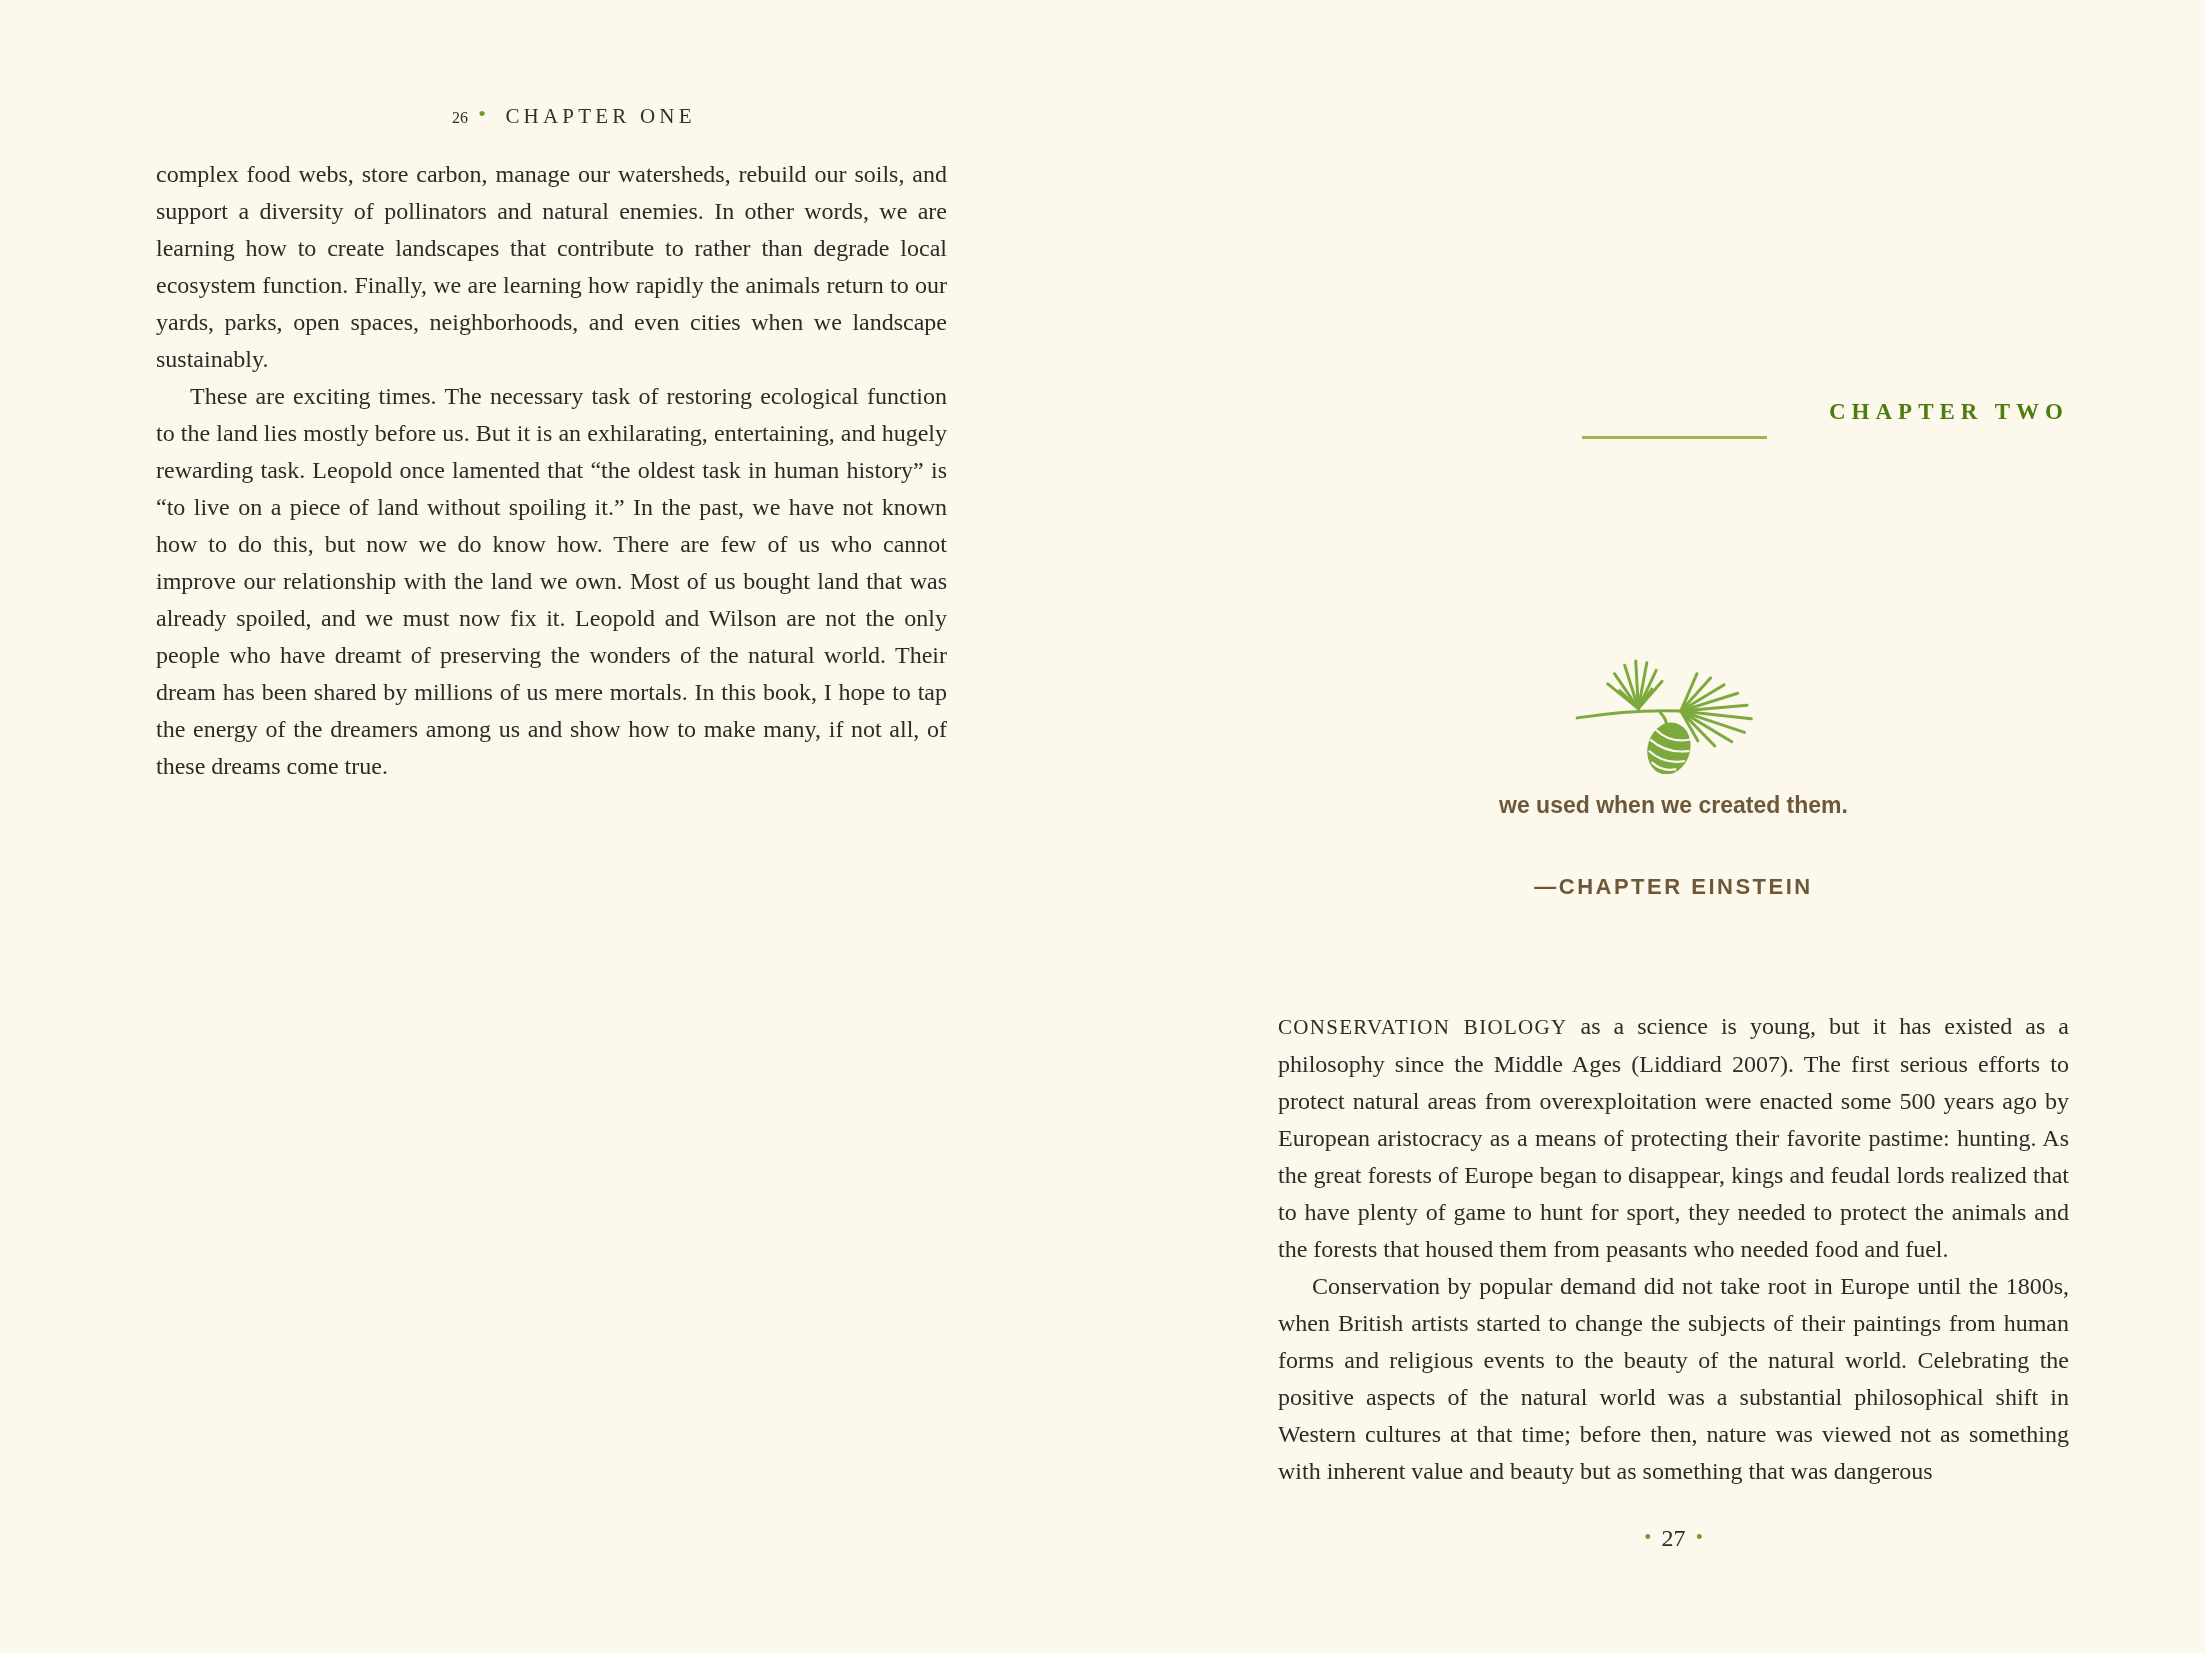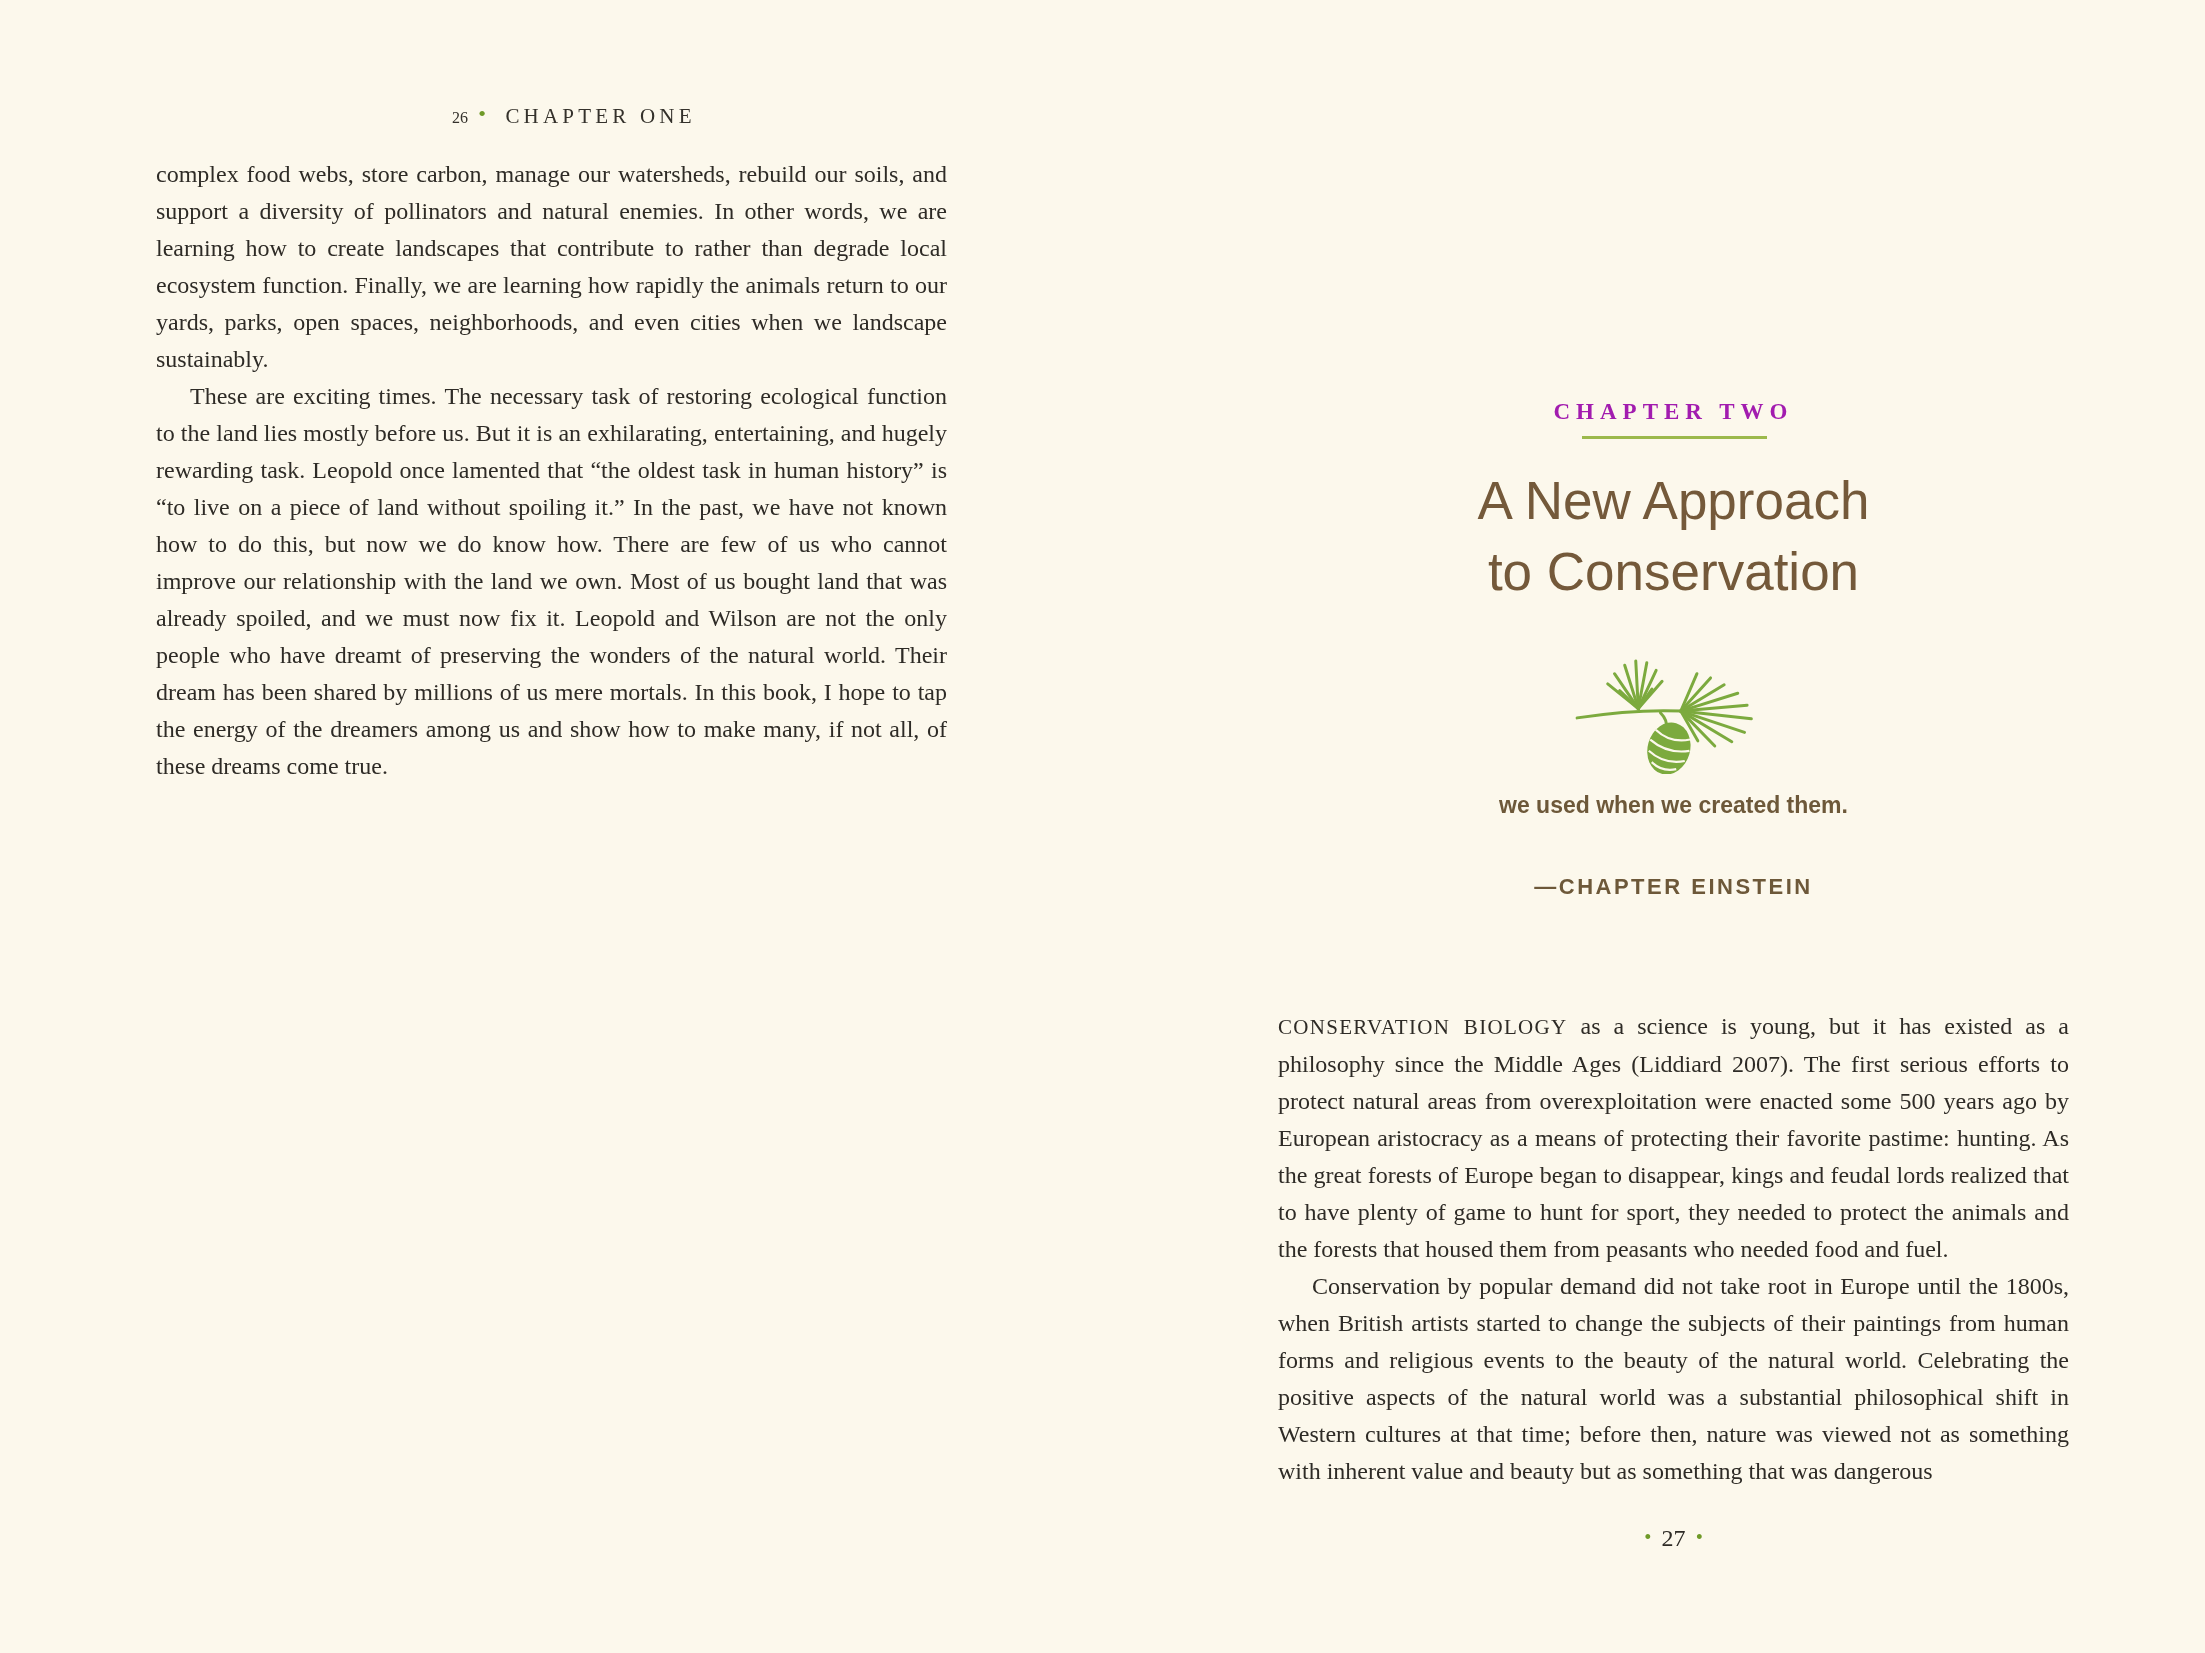--- a/index.html
+++ b/index.html
@@ -47,25 +47,25 @@
   .left-body { left: 156px; top: 156px; width: 791px; }
 
   
   .right-page {
     position: absolute;
     left: 1278px; top: 0; width: 791px; height: 1654px;
   }
   .kicker {
     position: absolute;
     top: 399px; left: 0; width: 100%;
-    text-align: center;
+    text-align: right;
     font-size: 23px;
     font-weight: bold;
     letter-spacing: 6px;
-    color: #a21caf;
+    color: #4d7c0f;
   }
   .kicker-rule {
     position: absolute;
     top: 436px; left: 50%;
     width: 185px; height: 2.5px;
     margin-left: -92px;
     background: #9cb94c;
   }
   .chapter-title {
     position: absolute;
@@ -135,24 +135,20 @@
       <p class="indent">These are exciting times. The necessary task of restoring ecological function to the land lies mostly before us. But it is an exhilarating, entertaining, and hugely rewarding task. Leopold once lamented that “the oldest task in human history” is “to live on a piece of land without spoiling it.” In the past, we have not known how to do this, but now we do know how. There are few of us who cannot improve our relationship with the land we own. Most of us bought land that was already spoiled, and we must now fix it. Leopold and Wilson are not the only people who have dreamt of preserving the wonders of the natural world. Their dream has been shared by millions of us mere mortals. In this book, I hope to tap the energy of the dreamers among us and show how to make many, if not all, of these dreams come true.</p>
     </div>
 
   </section>
 
   <section class="right-page">
 
     <div class="kicker">CHAPTER TWO</div>
     <div class="kicker-rule"></div>
 
-    <h1 class="chapter-title">
-      <span>A New Approach</span><br>
-      <span>to Conservation</span>
-    </h1>
 
     <div class="ornament">
       <svg viewBox="0 0 240 160" width="204" height="136" aria-hidden="true">
         <g stroke="#7caa3e" stroke-width="3.5" stroke-linecap="round" fill="none">
 
           <path d="M6,94 C45,88 88,84 130,86"></path>
 
           <path d="M104,88 C110,94 112,99 111,106"></path>
 
           <path d="M78,83 L42,54"></path>

